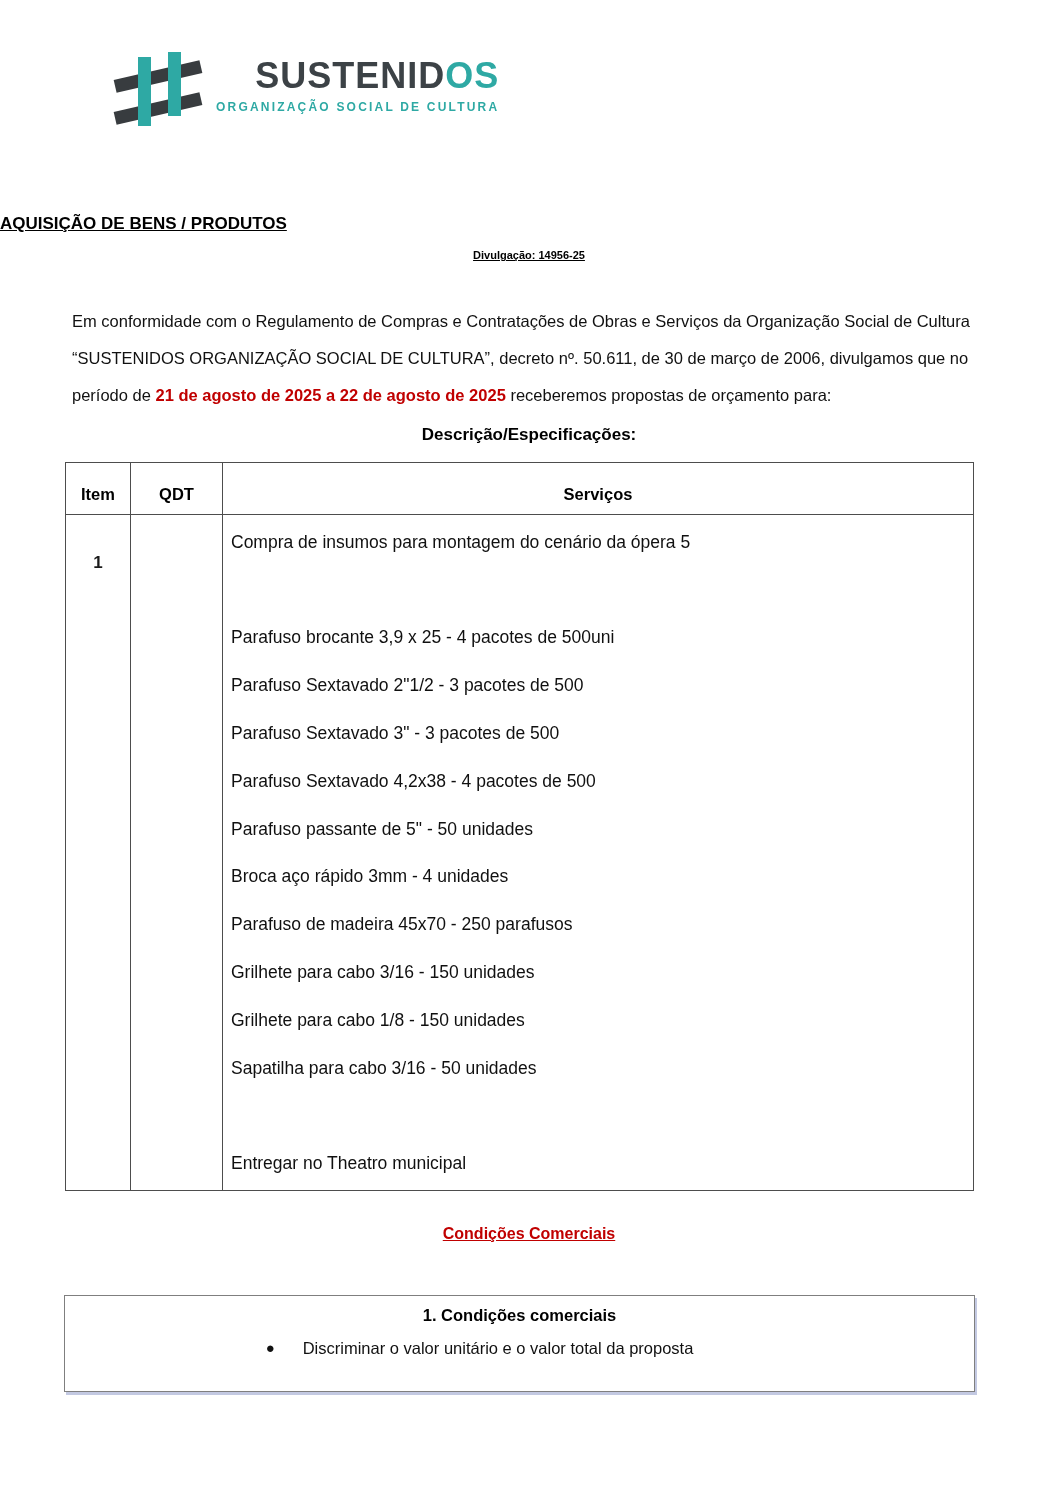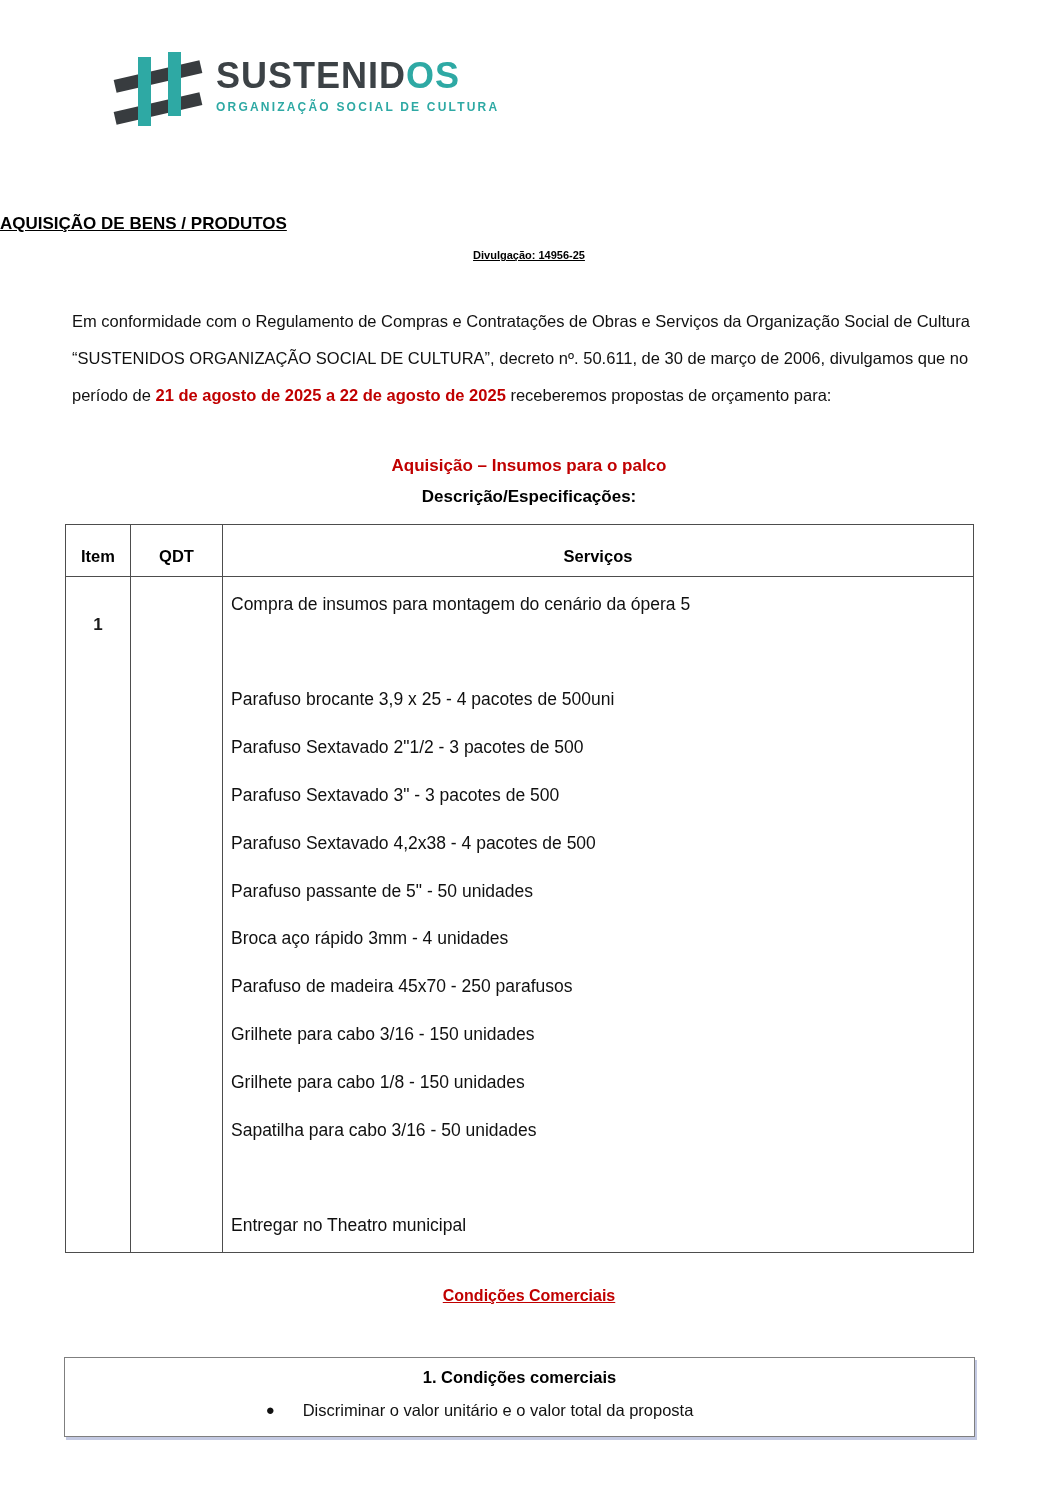--- a/index.html
+++ b/index.html
@@ -5,21 +5,21 @@
   * { margin:0; padding:0; box-sizing:border-box; }
   html,body { background:#ffffff; }
   body { font-family:"Liberation Sans", sans-serif; color:#1a1a1a; }
   .page {
     position:relative; width:1058px; height:1497px; margin:0 auto;
     background:#ffffff; overflow:hidden;
   }
 
   
   .logo-row { display:flex; justify-content:space-between; align-items:flex-start;
-              padding:52px 44px 0 116px; }
+              padding:52px 44px 0 116px;text-align:right; }
   .sus-logo { display:flex; align-items:flex-start; }
   .sharp-mark { position:relative; width:96px; height:74px; flex:0 0 auto; }
   .sharp-vbar { position:absolute; width:13px; background:#2ea9a4; }
   .sharp-vbar.v1 { left:22px; top:5px; height:69px; }
   .sharp-vbar.v2 { left:52px; top:0;  height:64px; }
   .sharp-dbar { position:absolute; width:88px; height:13px; background:#383c3f;
                 transform:rotate(-13deg); }
   .sharp-dbar.d1 { left:-2px; top:18px; }
   .sharp-dbar.d2 { left:-2px; top:50px; }
   .sus-text { margin-left:4px; padding-top:6px; }
@@ -58,21 +58,21 @@
                   padding-top:22px; vertical-align:top; text-align:center; }
   td.cell-item { text-align:center; font-weight:bold; font-size:17px; padding-top:38px; }
   td.cell-desc { padding:4px 0 2px 8px; }
   .desc-line { height:47.8px; line-height:47.8px; font-size:17.5px; color:#101010;
                white-space:nowrap; overflow:visible; }
 
   
   .cond-heading { margin-top:34px; text-align:center; font-size:16px; font-weight:bold;
                   text-decoration:underline; }
   .cond-box { margin:52px 0 0 64px; width:911px; border:1px solid #7f7f7f;
-              box-shadow:2px 3px 0 0 #c3c9e2; padding:10px 0 16px 0; }
+              box-shadow:2px 3px 0 0 #c3c9e2; padding:10px 0 33px 0; }
   .cond-box-title { text-align:center; font-size:16.5px; font-weight:bold; color:#000; }
   .cond-bullets { margin-top:14px; }
   .cond-bullet { display:flex; justify-content:center; font-size:16.5px; color:#111; }
   .cond-bullet .dot { margin-right:28px; font-size:15px; transform:translateX(-40px); }
   .cond-bullet .txt { transform:translateX(-40px); }
 </style>
 </head>
 <body>
 
 <div class="page">
@@ -91,21 +91,20 @@
       </div>
     </div>
 
   </div>
 
   <div class="doc-title">AQUISIÇÃO DE BENS / PRODUTOS</div>
   <div class="doc-subtitle">Divulgação: 14956-25</div>
 
   <p class="intro"><span>Em conformidade com o Regulamento de Compras e Contratações de Obras e Serviços da Organização Social de Cultura “SUSTENIDOS ORGANIZAÇÃO SOCIAL DE CULTURA”, decreto nº. 50.611, de 30 de março de 2006, divulgamos que no período de </span><span class="hl" style="color:#c00000;">21 de agosto de 2025 a 22 de agosto de 2025</span><span> receberemos propostas de orçamento para:</span></p>
 
-  <div class="sec-heading" style="color:#c00000;">Aquisição – Insumos para o palco</div>
   <div class="sec-subheading">Descrição/Especificações:</div>
 
   <table class="spec">
     <colgroup>
         <col class="c-item">
         <col class="c-qdt">
         <col class="c-desc">
       </colgroup>
     <thead>
       <tr>

